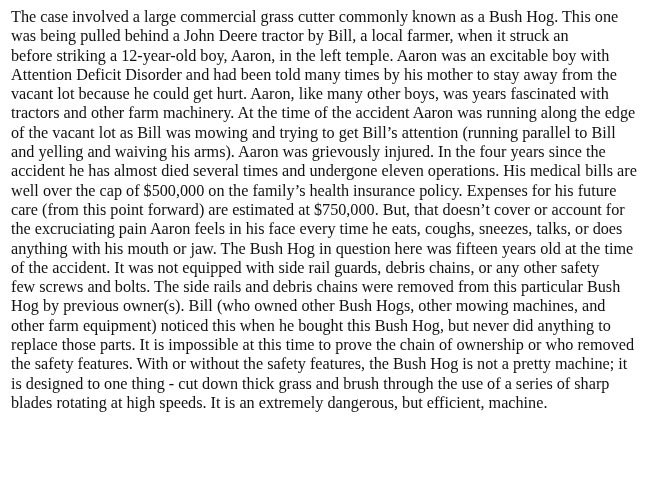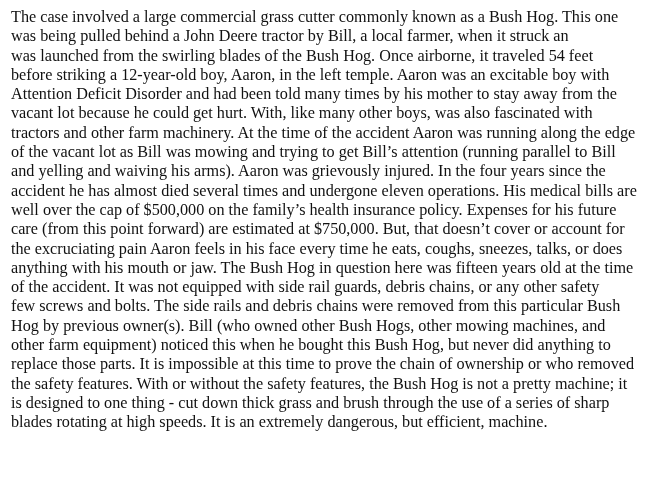--- a/index.html
+++ b/index.html
@@ -35,24 +35,23 @@
     height: 19.3px;
   }
 </style>
 </head>
 <body>
 
 <div class="page">
   <p class="paragraph">
     <span class="line">The case involved a large commercial grass cutter commonly known as a Bush Hog.  This one</span>
     <span class="line">was being pulled behind a John Deere tractor by Bill, a local farmer, when it struck an</span>
-    <span class="line">was launched from the swirling blades of the Bush Hog.  Once airborne, it traveled 54 feet</span>
     <span class="line">before striking a 12-year-old boy, Aaron, in the left temple.  Aaron was an excitable boy with</span>
     <span class="line">Attention Deficit Disorder and had been told many times by his mother to stay away from the</span>
-    <span class="line">vacant lot because he could get hurt.  With, like many other boys, was also fascinated with</span>
+    <span class="line">vacant lot because he could get hurt.  Aaron, like many other boys, was years fascinated with</span>
     <span class="line">tractors and other farm machinery.  At the time of the accident Aaron was running along the edge</span>
     <span class="line">of the vacant lot as Bill was mowing and trying to get Bill’s attention (running parallel to Bill</span>
     <span class="line">and yelling and waiving his arms).  Aaron was grievously injured.  In the four years since the</span>
     <span class="line">accident he has almost died several times and undergone eleven operations.  His medical bills are</span>
     <span class="line">well over the cap of $500,000 on the family’s health insurance policy.  Expenses for his future</span>
     <span class="line">care (from this point forward) are estimated at $750,000.  But, that doesn’t cover or account for</span>
     <span class="line">the excruciating pain Aaron feels in his face every time he eats, coughs, sneezes, talks, or does</span>
     <span class="line">anything with his mouth or jaw.  The Bush Hog in question here was fifteen years old at the time</span>
     <span class="line">of the accident.  It was not equipped with side rail guards, debris chains, or any other safety</span>
     <span class="line">few screws and bolts.  The side rails and debris chains were removed from this particular Bush</span>

